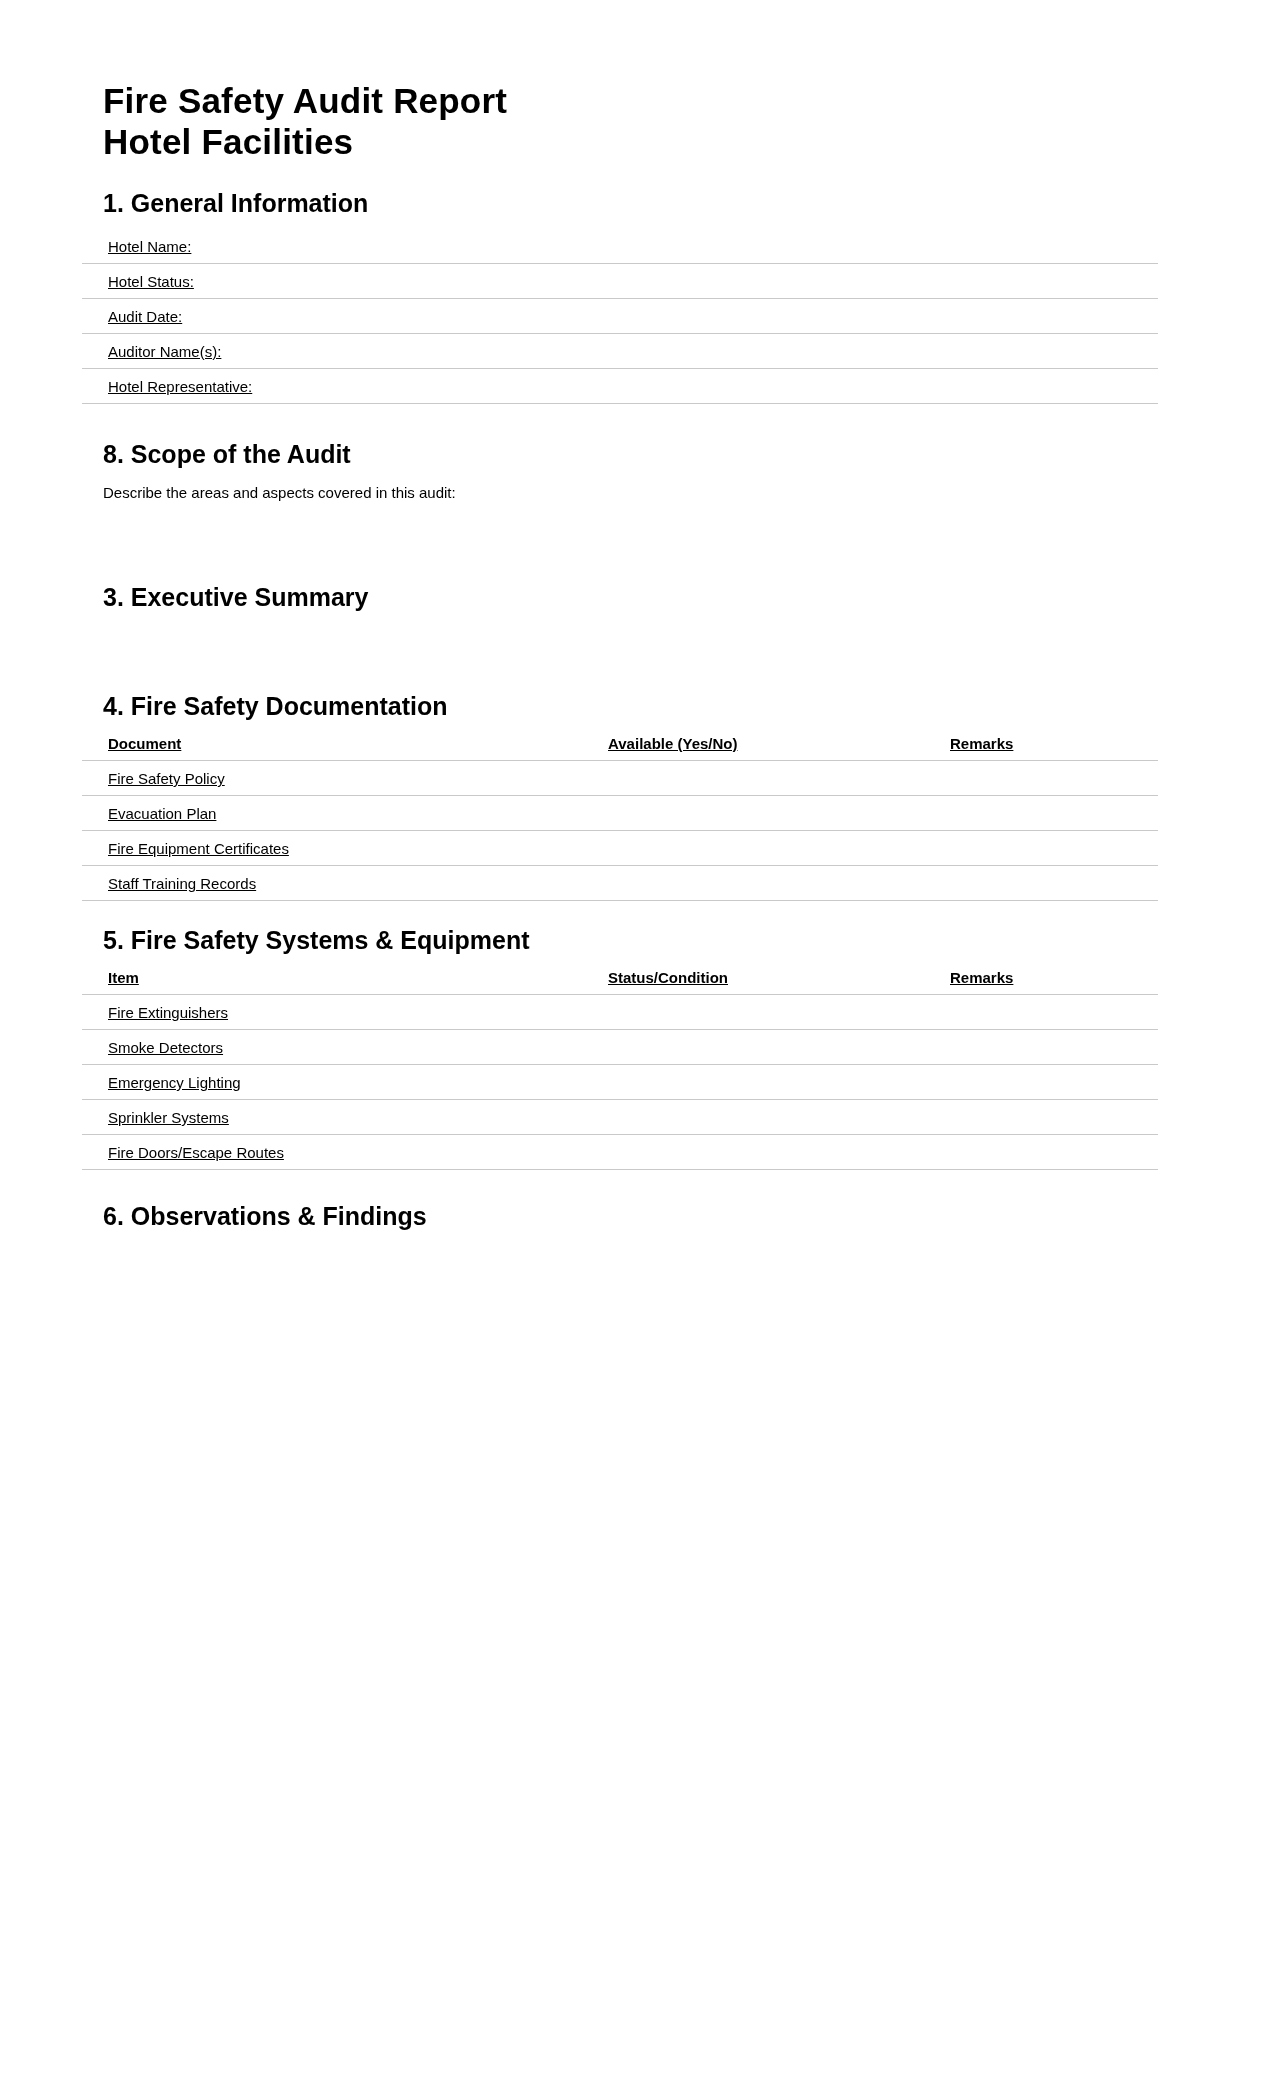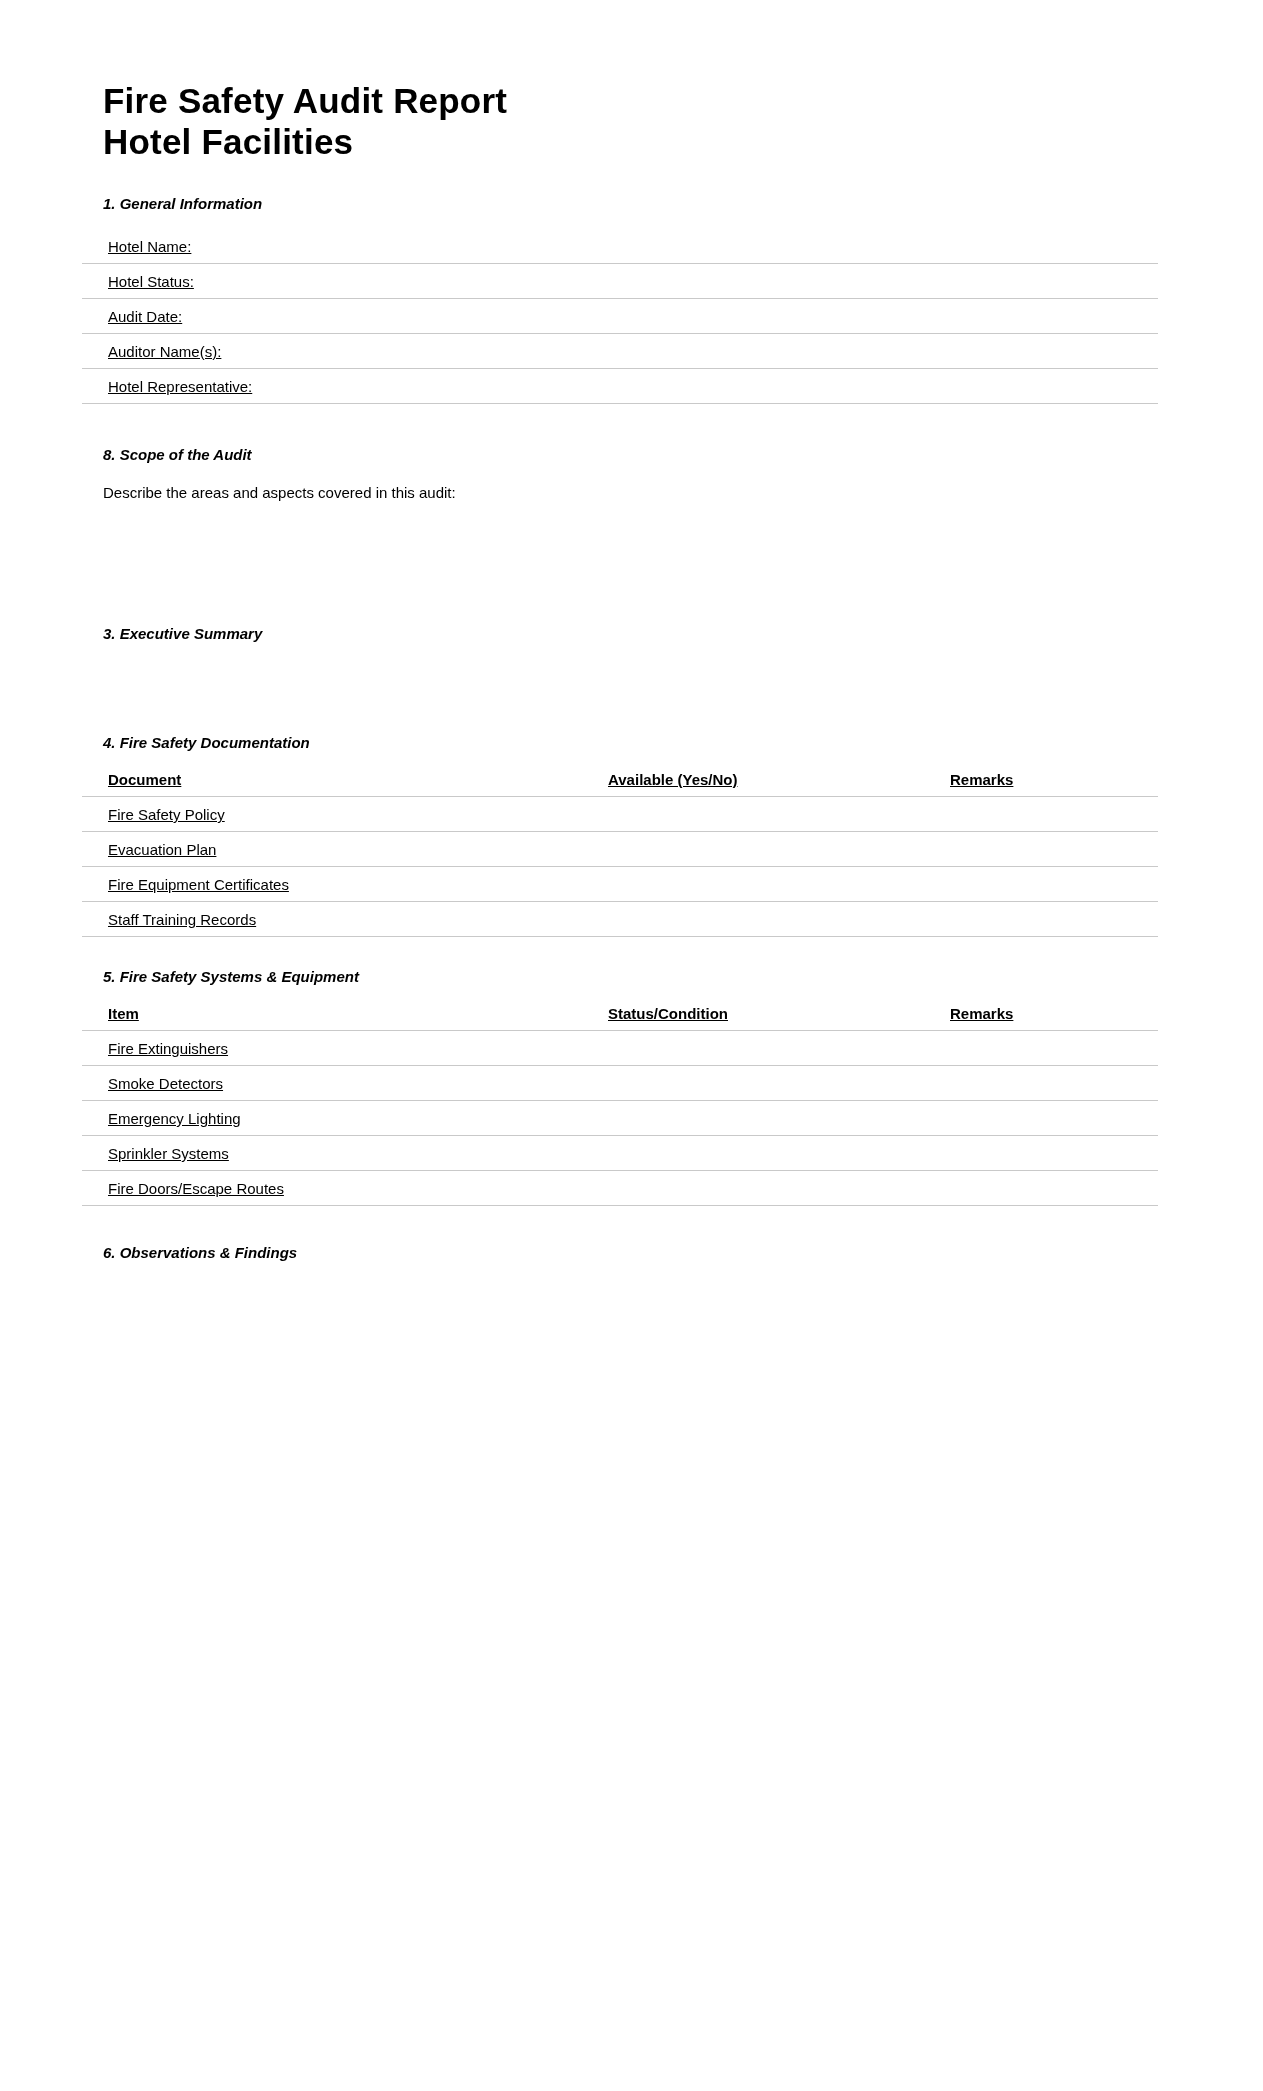--- a/index.html
+++ b/index.html
@@ -22,24 +22,23 @@
   }
   .doc-title {
     margin: 80px 0 0 21px;
     font-size: 35px;
     line-height: 41px;
     font-weight: bold;
     letter-spacing: 0.2px;
   }
   .sec-heading {
     margin: 0 0 0 21px;
-    font-size: 15px;
+    font-size: 25px;
     line-height: 23px;
     font-weight: bold;
-    font-style: italic;
   }
   .prompt {
     margin: 18px 0 0 21px;
     font-size: 15px;
     line-height: 18px;
   }
   table.rule-table {
     border-collapse: collapse;
     width: 100%;
     table-layout: fixed;
@@ -54,21 +53,21 @@
     text-align: left;
     vertical-align: middle;
     overflow: hidden;
     white-space: nowrap;
   }
   table.rule-table th { font-weight: bold; }
 
   #h-general { margin-top: 30px; }
   #tbl-general { margin-top: 14px; }
   #h-scope { margin-top: 39px; }
-  #h-exec { margin-top: 120px; }
+  #h-exec { margin-top: 84px; }
   #h-doc { margin-top: 86px; }
   #tbl-doc { margin-top: 8px; }
   #h-sys { margin-top: 28px; }
   #tbl-sys { margin-top: 8px; }
   #h-obs { margin-top: 35px; }
 
   col.c1 { width: 500px; }
   col.c2 { width: 342px; }
   col.c3 { width: 234px; }
 </style>

